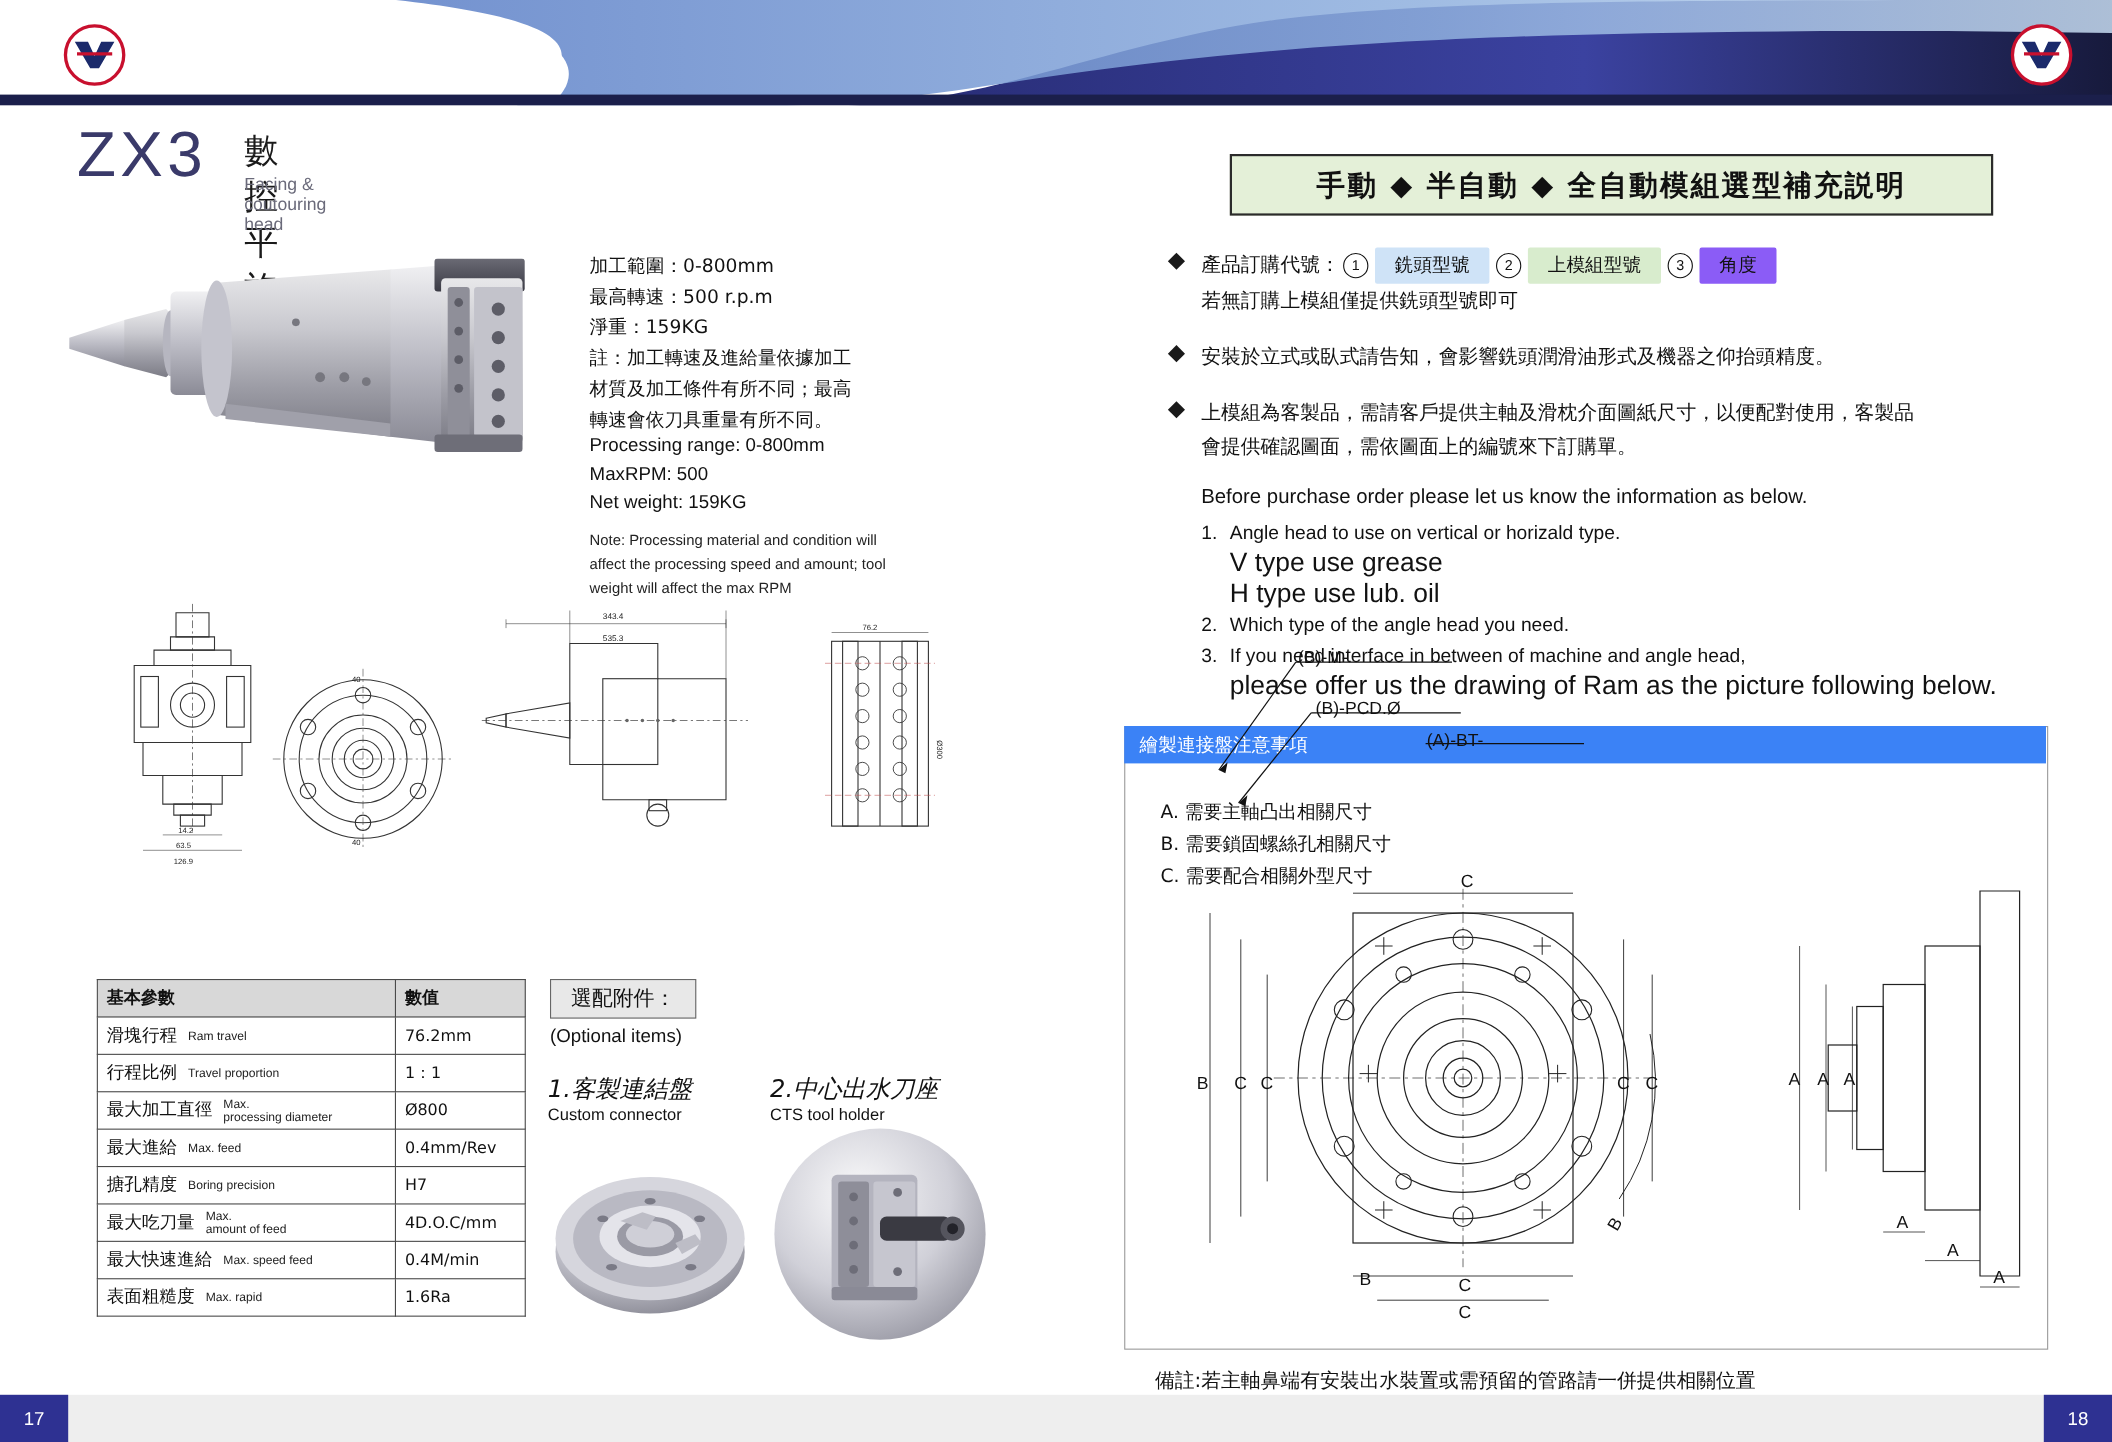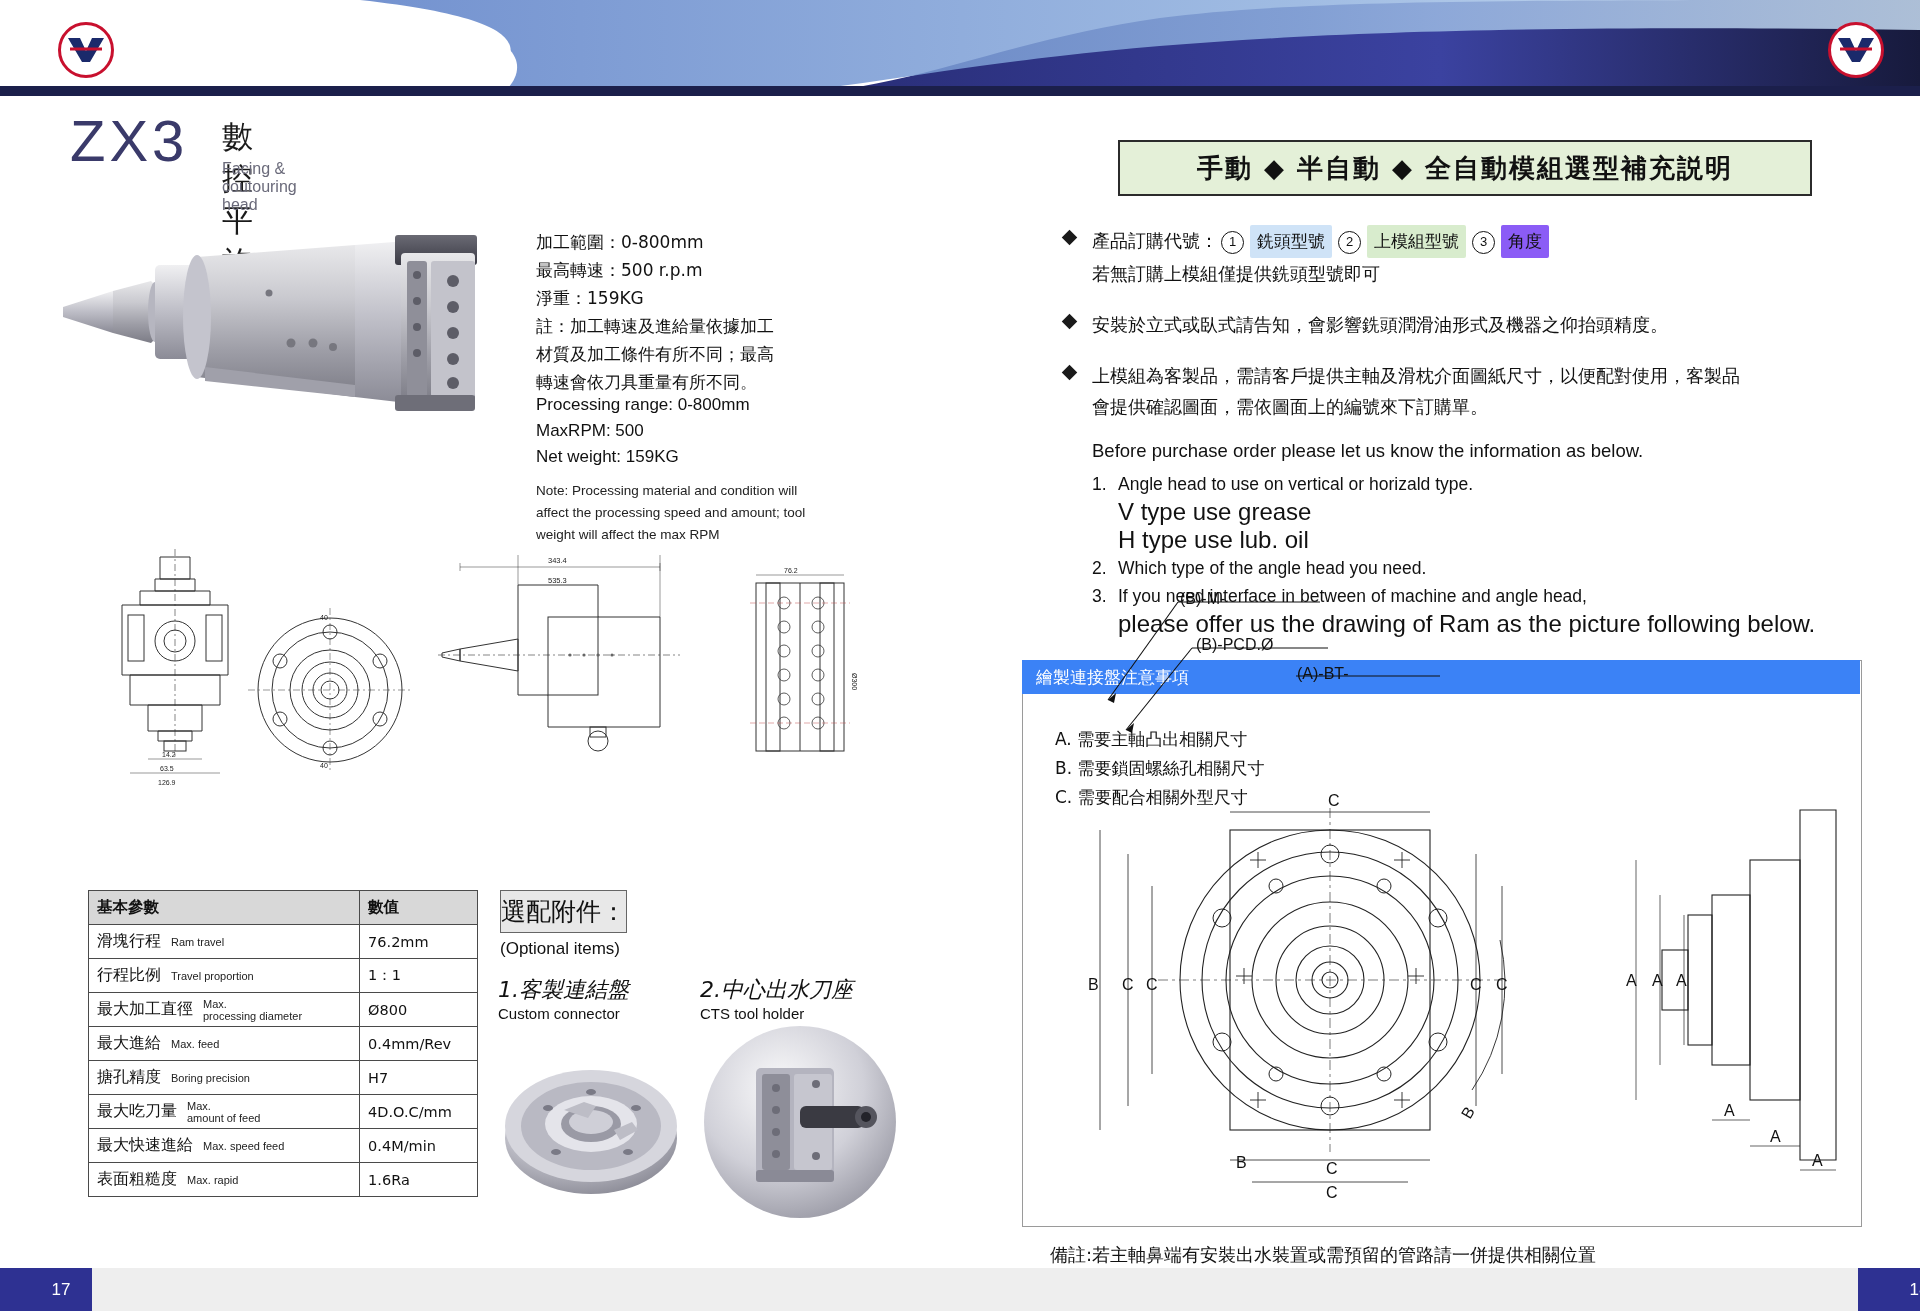--- a/index.html
+++ b/index.html
@@ -117,22 +117,22 @@
   .nm-en.two-line { position: relative; top: 0; }
 
   
   .optional-box {
     position: absolute; left: 500px; top: 890px; width: 300px;
   }
   .opt-title {
     display: inline-block;
     background: #e8e8e8;
     border: 1px solid #666;
-    padding: 4px 0;
-    font-size: 25px;
+    padding: 4px 18px;
+    font-size: 19px;
     font-family: "DejaVu Sans", sans-serif;
     color: #111;
   }
   .opt-sub {
     margin-top: 6px; font-size: 17px; color: #111;
     font-family: "Liberation Sans", sans-serif;
   }
   .opt-item-label { font-size: 22px; font-family: "DejaVu Sans", sans-serif; color: #111; font-style: italic; }
   .opt-item-en { font-size: 15px; color: #111; }
 
@@ -157,21 +157,21 @@
   .bullet-row .dia {
     position: absolute; left: 4px; top: 7px;
     width: 11px; height: 11px; background: #1a1a1a;
     transform: rotate(45deg);
   }
   .bullet-text {
     font-size: 18px; line-height: 31px; color: #111;
     font-family: "DejaVu Sans", sans-serif;
   }
   .tag {
-    display: inline-block; padding: 1px 7px; margin: 0 3px;
+    display: inline-block; padding: 1px 18px; margin: 0 3px;
     font-size: 17px; border-radius: 2px;
   }
   .tag.blue { background: #cfe3f7; }
   .tag.green { background: #d8eccd; }
   .tag.pink { background: #8b5cf6; }
   .num-circle {
     display: inline-block; width: 21px; height: 21px; line-height: 19px;
     border: 1.5px solid #111; border-radius: 50%;
     text-align: center; font-size: 13px; margin: 0 3px;
     font-family: "Liberation Sans", sans-serif;
@@ -217,21 +217,21 @@
   }
 
   
   .footer-bar {
     position: absolute; left: 0; top: 1268px; width: 1920px; height: 43px;
     background: #eeeeee;
   }
   .pg {
     position: absolute; top: 1268px; width: 62px; height: 43px;
     background: #2e3192; color: #fff;
-    font-size: 17px; display: flex; align-items: center; justify-content: center; padding-left: 30px;
+    font-size: 17px; display: flex; align-items: center; justify-content: center;
   }
   #pg-left { left: 0; }
   #pg-right { left: 1858px; }
 </style>
 </head>
 <body>
 
 <div class="page">
 
   <div class="banner">

